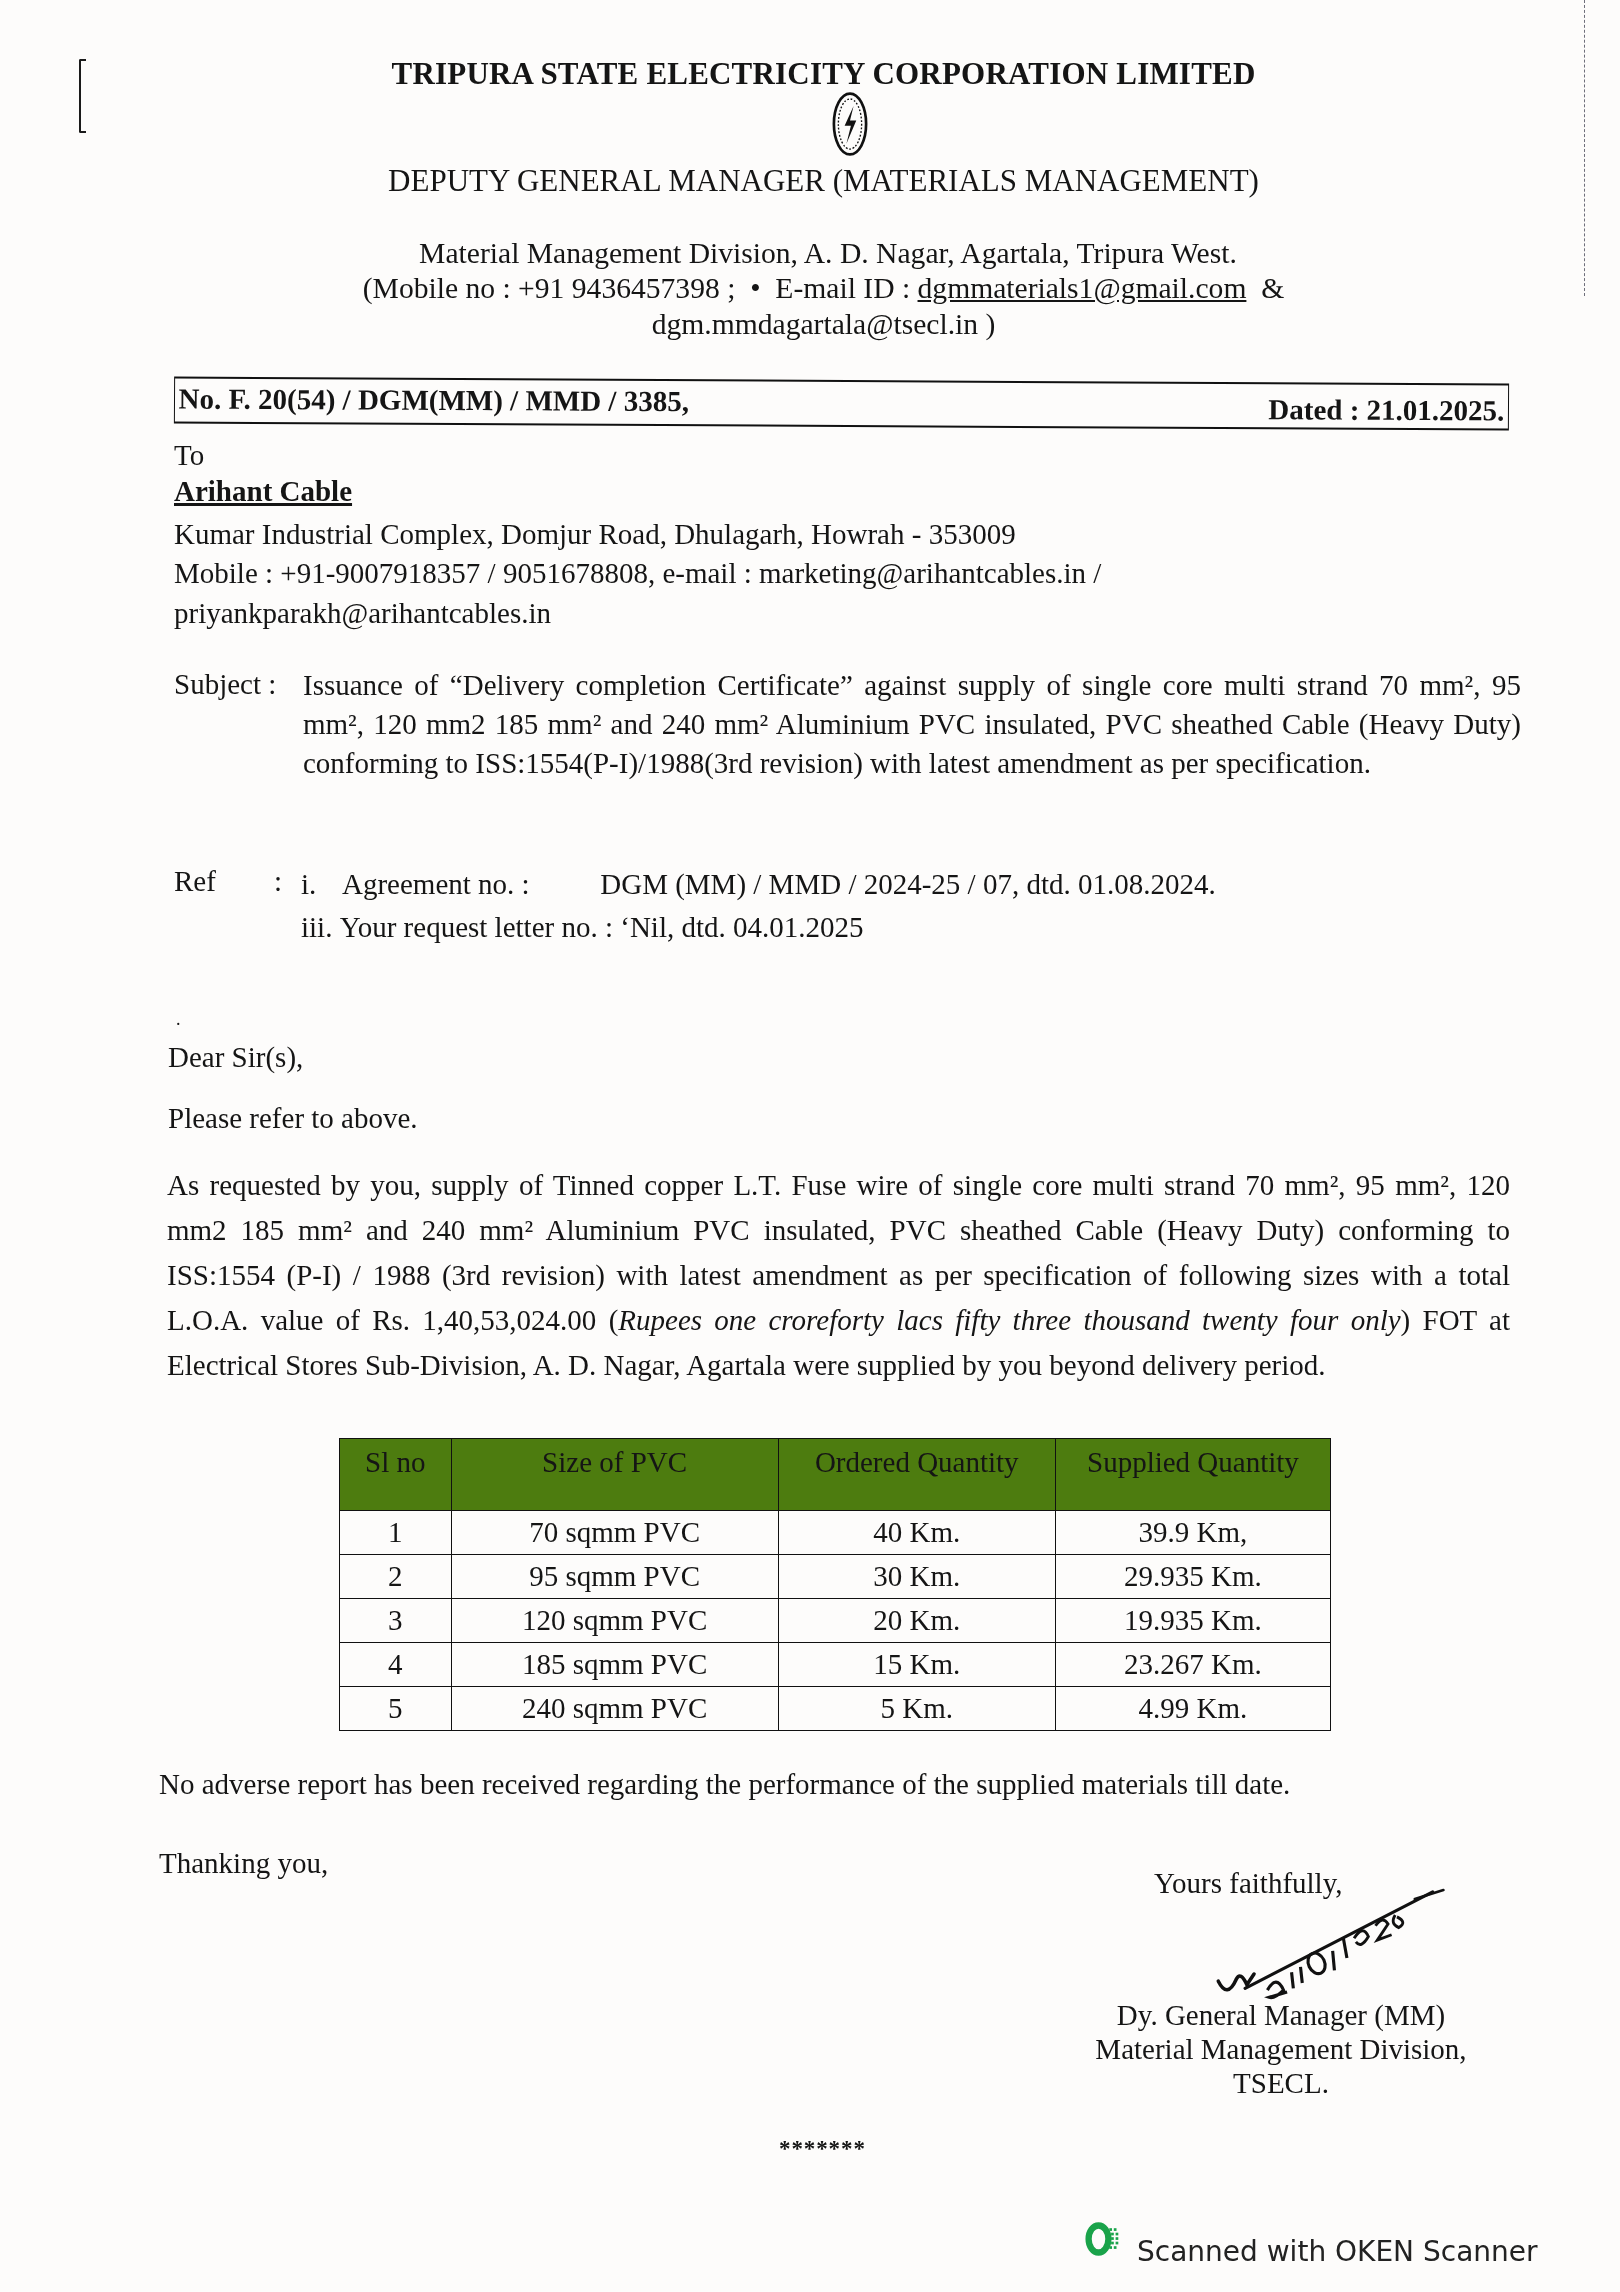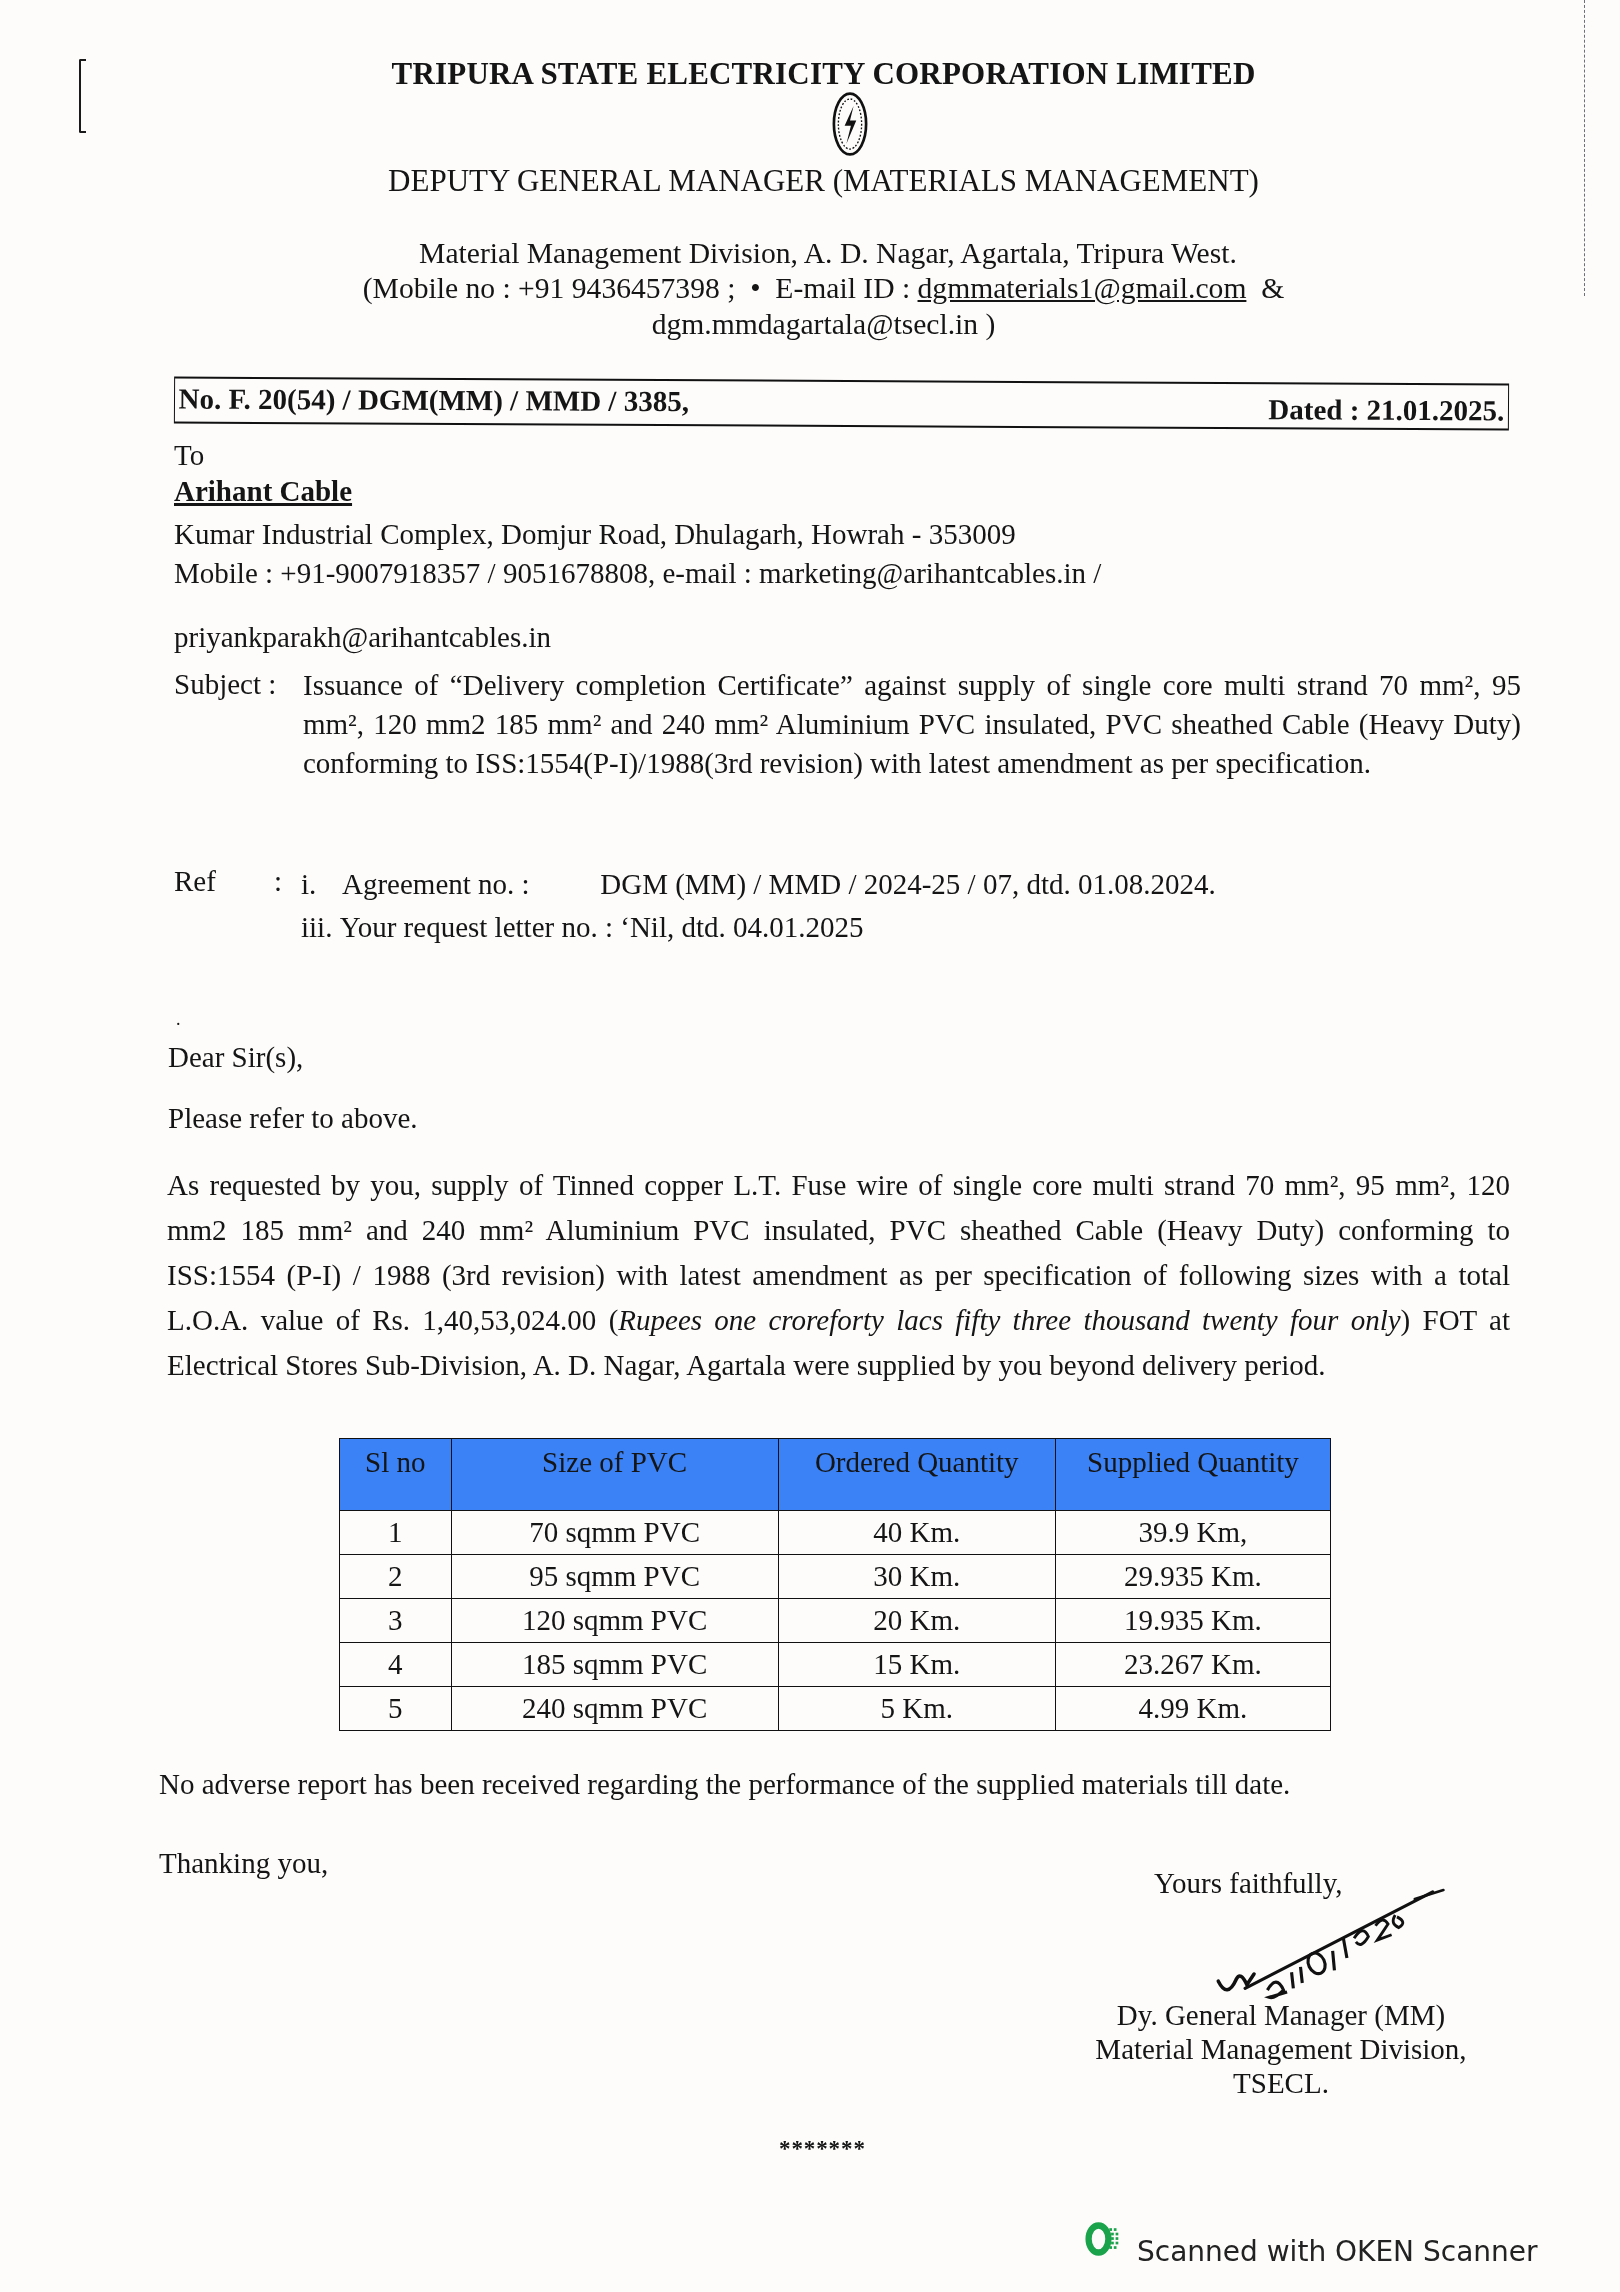--- a/index.html
+++ b/index.html
@@ -37,21 +37,21 @@
     font-weight: bold; font-size: 29px;
   }
   .ref-no { position: absolute; left: 3.6px; top: 3.6px; }
   .ref-date { position: absolute; right: 3.6px; top: 9px; }
 
   .block { position: absolute; font-size: 29px; line-height: 36px; }
   .to { left: 174px; top: 437px; }
   .recipient { left: 174px; top: 473px; font-weight: bold; text-decoration: underline; text-decoration-thickness: 2.7px; }
   .r-addr { left: 174px; top: 516px; }
   .r-mob { left: 174px; top: 555px; }
-  .r-mail { left: 174px; top: 595px; margin-top: 24px; }
+  .r-mail { left: 174px; top: 595px; }
 
   .subject-label { left: 174px; top: 666px; }
   .subject-text { left: 303px; top: 666px; width: 1218px; text-align: justify; line-height: 39px; }
 
   .ref-label { left: 174px; top: 863px; }
   .ref-colon { left: 274px; top: 863px; }
   .ref-list { left: 301px; top: 863px; width: 1236px; line-height: 43px; }
   .ref-item { white-space: nowrap; }
   .ref-item span { display: inline-block; }
   .ri-num { width: 41px; }
@@ -63,21 +63,21 @@
   .please { left: 168px; top: 1100px; }
   .body-para { left: 167px; top: 1155px; width: 1343px; text-align: justify; line-height: 45px; margin-top: 8px; }
   .it { font-style: italic; }
 
   table.qty {
     position: absolute; left: 339px; top: 1438px; width: 992px;
     border-collapse: collapse; font-size: 29px;
   }
   table.qty th, table.qty td { border: 1.8px solid #111; text-align: center; }
   table.qty th {
-    background: #3b82f6; font-weight: normal; height: 63px; vertical-align: top; padding-top: 7.2px;
+    background: #4d7c0f; font-weight: normal; height: 63px; vertical-align: top; padding-top: 7.2px;
   }
   table.qty td { height: 41px; }
   .col1 { width: 100px; } .col2 { width: 299px; } .col3 { width: 253px; } .col4 { width: 251px; }
 
   .closing { left: 159px; top: 1766px; }
   .thanks { left: 159px; top: 1845px; }
   .sig-block { left: 1057px; top: 1865px; width: 448px; text-align: center; font-size: 29px; line-height: 36px; }
   .sig-yours { position: absolute; left: 97px; top: 0; white-space: nowrap; }
   .sig-svg { position: absolute; left: 134px; top: 9px; width: 269px; height: 134px; }
   .sig-title { position: absolute; left: 0; top: 133px; width: 448px; line-height: 34px; }

